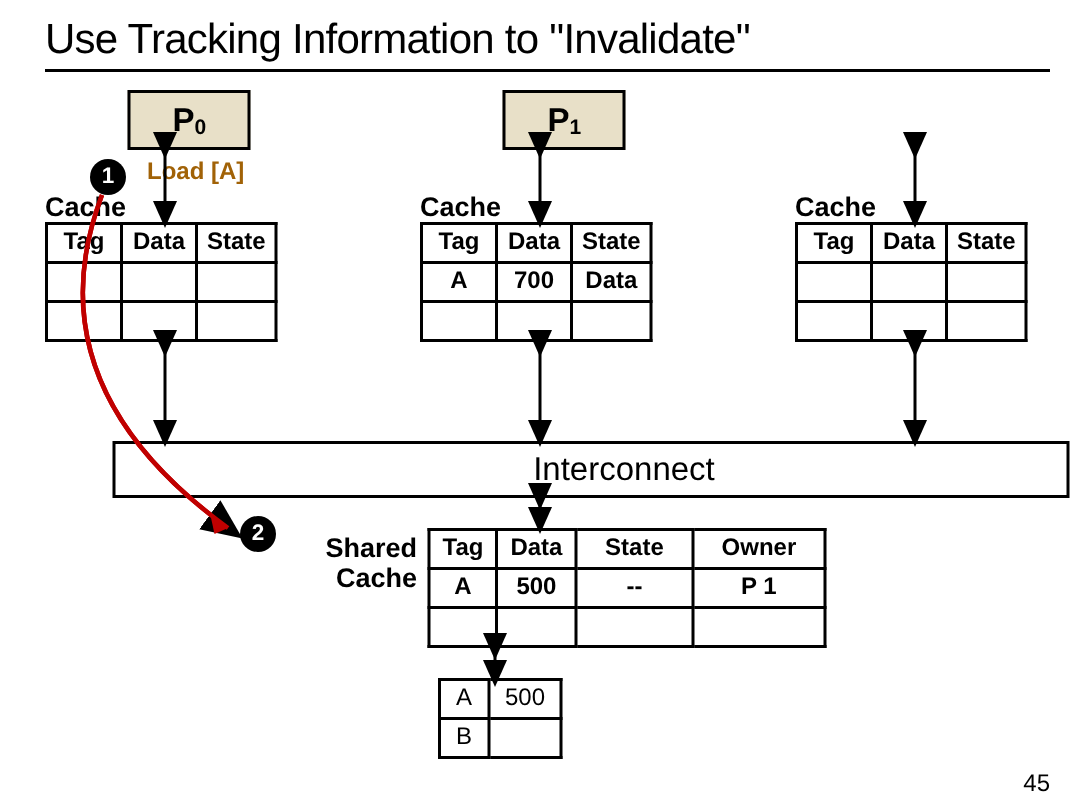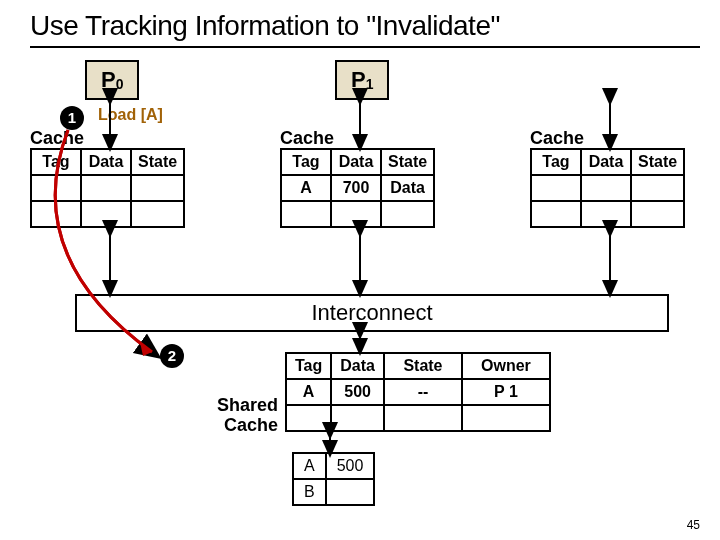--- a/index.html
+++ b/index.html
@@ -24,21 +24,21 @@
     position: relative;
     width: 100%;
     height: 460px;
   }
   .proc-box {
     position: absolute;
     border: 2px solid #000;
     background: #e8e0c8;
     font-weight: bold;
     font-size: 22px;
-    padding: 0 14px;
+    padding: 0 28px;
     height: 36px;
     line-height: 36px;
   }
   .proc-box sub { font-size: 14px; vertical-align: baseline; position: relative; bottom: -2px; font-weight: bold; }
   .cache-label {
     position: absolute;
     font-weight: bold;
     font-size: 18px;
   }
   .load-label {
@@ -111,21 +111,21 @@
     border: 2px solid #000;
     padding: 2px 10px;
     text-align: center;
     background: #fff;
     height: 20px;
   }
   .slide-num {
     position: absolute;
     right: 20px;
     bottom: 8px;
-    font-size: 12px;
+    font-size: 16px;
   }
   svg.overlay {
     position: absolute;
     left: 0;
     top: 0;
     width: 100%;
     height: 100%;
     pointer-events: none;
   }
 </style>
@@ -203,25 +203,25 @@
           <td></td>
         </tr>
     <tr>
           <td></td>
           <td></td>
           <td></td>
         </tr>
   </tbody>
     </table>
 
-  <div class="interconnect" style="left:45px; top:238px; width:590px; height:34px; line-height:34px;">Interconnect</div>
+  <div class="interconnect" style="left:45px; top:238px; width:590px; height:34px; line-height:34px;padding-left:44px;">Interconnect</div>
 
   <div class="circle-num" style="left:130px; top:288px;">2</div>
 
-  <div class="sidelabel" style="left:168px; top:300px; width:80px; white-space:pre-line; line-height:1.1;margin-top:40px;">Shared
+  <div class="sidelabel" style="left:168px; top:300px; width:80px; white-space:pre-line; line-height:1.1;">Shared
 Cache</div>
 
   <table class="shared" style="left:255px; top:296px;">
     <tbody>
         <tr>
       <th>Tag</th>
       <th>Data</th>
       <th style="min-width:60px;">State</th>
       <th style="min-width:70px;">Owner</th>
     </tr>

